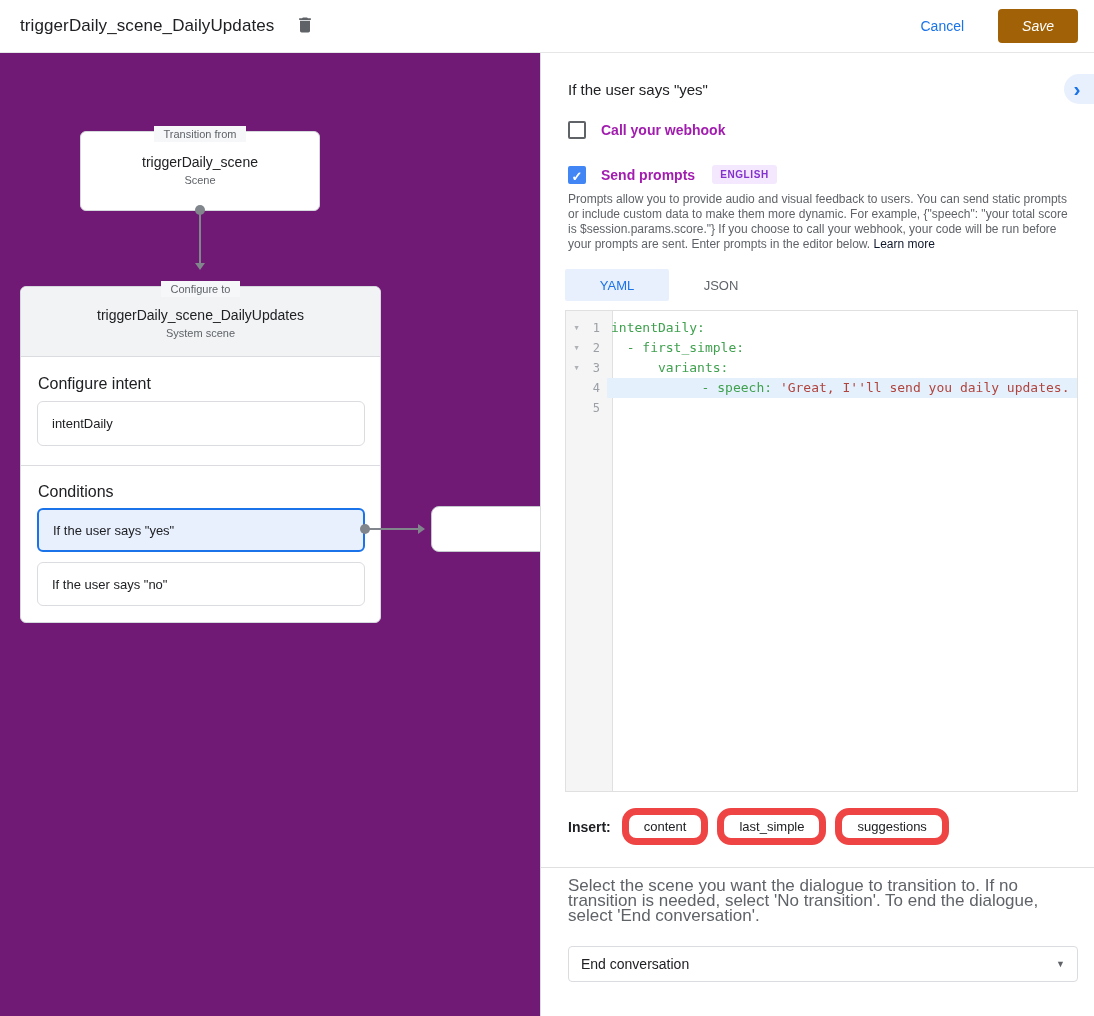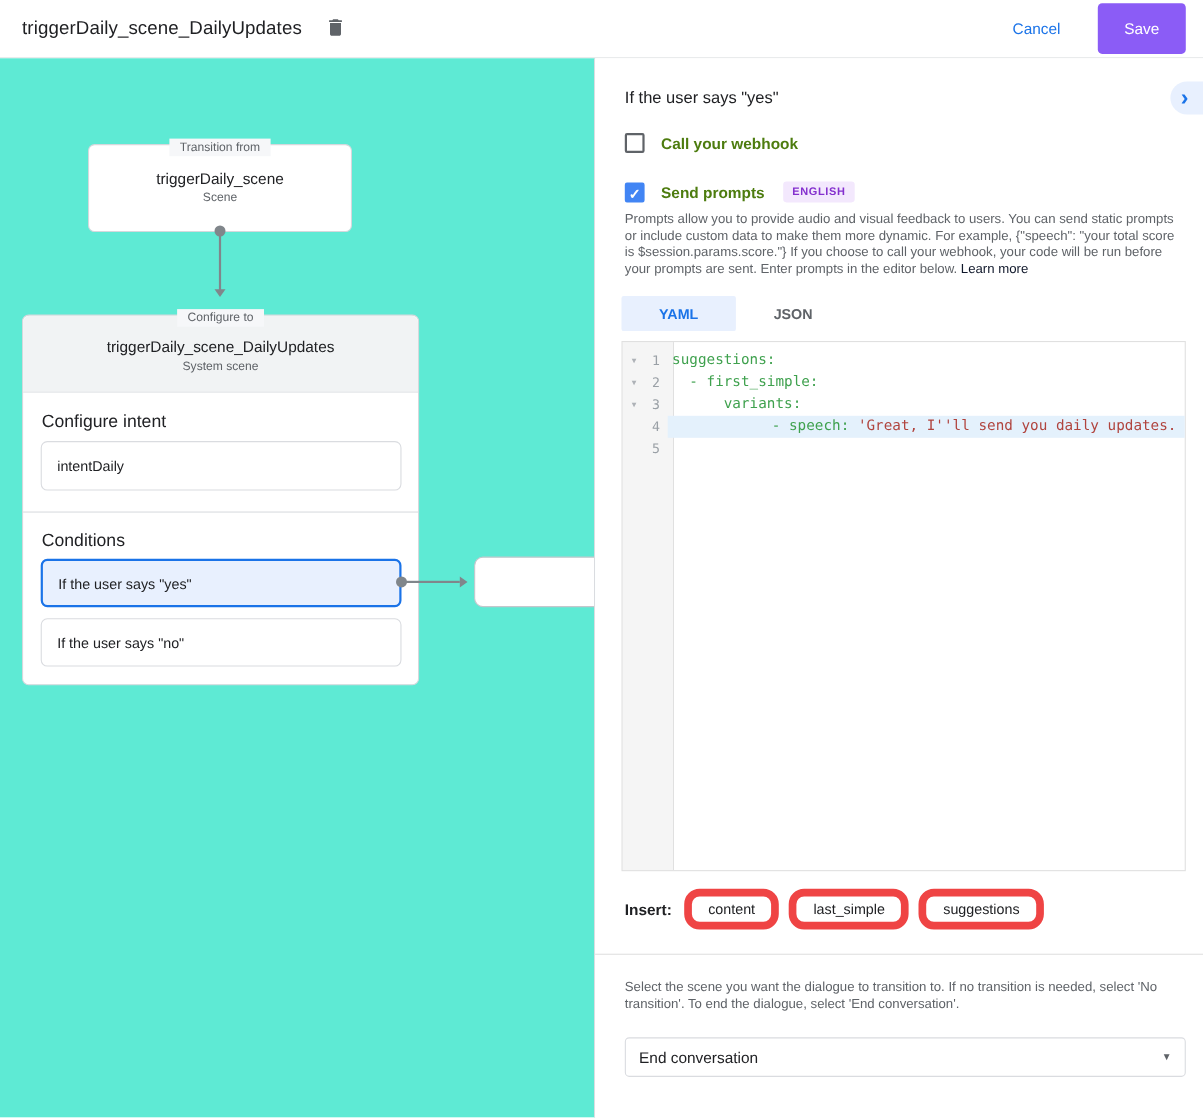--- a/index.html
+++ b/index.html
@@ -8,26 +8,26 @@
   
   .app-header { height:53px; display:flex; align-items:center; justify-content:space-between;
     padding:0 16px 0 20px; border-bottom:1px solid #e4e6e8; background:#fff; }
   .header-left { display:flex; align-items:center; gap:18px; }
   .page-title { font-size:17px; font-weight:500; color:#202124; letter-spacing:.1px; }
   .icon-btn { background:none; border:none; cursor:pointer; width:26px; height:26px;
     display:flex; align-items:center; justify-content:center; }
   .header-actions { display:flex; align-items:center; gap:24px; }
   .btn-text { background:none; border:none; color:#1a73e8; font-size:14px; font-weight:500;
     font-family:inherit; cursor:pointer; padding:8px 10px; }
-  .btn-primary { background:#8b5cf6; color:#fff; border:none; border-radius:4px; font-size:14px;
-    font-weight:500; font-family:inherit; padding:0 24px; height:46px; cursor:pointer; }
+  .btn-primary { background:#a16207; color:#fff; border:none; border-radius:4px; font-size:14px;
+    font-weight:500; font-family:inherit; padding:0 24px; height:34px; cursor:pointer;font-style:italic; }
 
   
   .main { display:flex; height:963px; }
-  .canvas { position:relative; width:541px; height:100%; background:#5eead4;
+  .canvas { position:relative; width:541px; height:100%; background:#701a75;
     border-right:1px solid #dadce0; overflow:hidden; flex:none; }
   .panel { flex:1; background:#fff; padding:28px 16px 0 27px; position:relative; }
 
   
   .flow-box { position:absolute; background:#fff; border:1px solid #d5d8dc; border-radius:6px; }
   .box-legend { position:absolute; top:-8px; left:0; right:0; text-align:center; pointer-events:none; }
   .box-legend span { display:inline-block; background:#f6f7f9; padding:0 10px; font-size:11px;
     color:#5f6368; line-height:16px; }
   .node-from { left:80px; top:78px; width:240px; height:80px; text-align:center; }
   .node-name { font-size:14px; color:#202124; }
@@ -66,30 +66,30 @@
     background:#e8f0fe; border:none; border-radius:15px 0 0 15px; cursor:pointer;
     color:#1a73e8; font-size:21px; font-weight:bold; line-height:28px; text-align:center; padding:0 4px 0 0; }
 
   .check-row { display:flex; align-items:center; gap:15px; }
   .row-webhook { margin-top:23px; }
   .row-prompts { margin-top:26px; }
   .checkbox { width:18px; height:18px; border:2px solid #5f6368; border-radius:2px;
     background:#fff; cursor:pointer; flex:none; }
   .checkbox.checked { background:#4285f4; border-color:#4285f4; color:#fff; font-size:13px;
     font-weight:bold; text-align:center; line-height:17px; }
-  .check-label { font-size:14px; font-weight:700; color:#4d7c0f; }
+  .check-label { font-size:14px; font-weight:700; color:#a21caf; }
   .lang-badge { background:#f3e8fd; color:#8430ce; font-size:10px; font-weight:700;
     letter-spacing:.6px; padding:4px 8px; border-radius:3px; margin-left:2px; }
 
   .panel-desc { margin-top:8px; font-size:12px; line-height:15px; color:#5f6368; width:510px; }
   .link { color:#0f172a; text-decoration:none; cursor:pointer; }
 
   .tabs { display:flex; margin-top:17px; margin-left:-3px; }
   .tab { width:104px; height:32px; display:flex; align-items:center; justify-content:center;
-    font-size:13px; font-weight:700; color:#5f6368; cursor:pointer; border-radius:2px; }
+    font-size:13px; font-weight:400; color:#5f6368; cursor:pointer; border-radius:2px; }
   .tab.active { background:#e8f0fe; color:#1a73e8; }
 
   .editor { margin-top:9px; margin-left:-3px; width:513px; height:482px; border:1px solid #e0e0e0;
     background:linear-gradient(to right,#f5f5f5 0,#f5f5f5 46px,#e0e0e0 46px,#e0e0e0 47px,#fff 47px);
     font-family:"DejaVu Sans Mono","Liberation Mono",monospace; padding-top:7px; cursor:text; }
   .code-line { display:flex; height:20px; line-height:20px; }
   .fold-cell { width:21px; text-align:center; color:#aeb2b7; font-size:7px; cursor:pointer; flex:none; }
   .lnum { width:20px; flex:none; text-align:right; padding-right:7px; color:#9aa0a6; font-size:12px; }
   .lcode { flex:1; white-space:pre; overflow:hidden; padding-left:4px; font-size:13px; }
   .code-line.hl .lcode { background:#e4f1fc;padding-left:32px; }
@@ -97,21 +97,21 @@
   .tok-str { color:#b0443e; }
 
   .insert-row { margin-top:16px; display:flex; align-items:center; gap:9px; }
   .insert-label { font-size:14px; color:#202124; margin-right:2px;font-weight:bold; }
   .pill { background:#fff; border:7px solid #ef4444; border-radius:14px; padding:4px 15px;
     font-size:13px; color:#202124; font-family:inherit; cursor:pointer; }
 
   .full-divider { margin:22px -16px 0 -27px; border-top:1px solid #e0e0e0; }
 
   .transition-title { margin-top:26px; font-size:16px; color:#202124; }
-  .transition-desc { margin-top:22px; font-size:12px; line-height:15px; color:#5f6368; width:500px; }
+  .transition-desc { margin-top:10px; font-size:17px; line-height:15px; color:#5f6368; width:500px; }
   .dropdown { margin-top:23px; width:510px; height:36px; border:1px solid #dadce0; border-radius:4px;
     display:flex; align-items:center; justify-content:space-between; padding:0 12px; cursor:pointer; }
   .dropdown-value { font-size:14px; color:#202124; }
   .caret { font-size:9px; color:#5f6368; }
 </style>
 </head>
 <body>
 
 <div class="app-header">
   <div class="header-left">
@@ -190,21 +190,21 @@
 
     <div class="tabs">
       <div class="tab active">YAML</div>
       <div class="tab">JSON</div>
     </div>
 
     <div class="editor">
       <div class="code-line">
         <span class="fold-cell">▼</span>
         <span class="lnum">1</span>
-        <span class="lcode"><span class="tok-key">suggestions:</span><span class="tok-str"></span></span>
+        <span class="lcode"><span class="tok-key">intentDaily:</span><span class="tok-str"></span></span>
       </div>
       <div class="code-line">
         <span class="fold-cell">▼</span>
         <span class="lnum">2</span>
         <span class="lcode"><span class="tok-key">  - first_simple:</span><span class="tok-str"></span></span>
       </div>
       <div class="code-line">
         <span class="fold-cell">▼</span>
         <span class="lnum">3</span>
         <span class="lcode"><span class="tok-key">      variants:</span><span class="tok-str"></span></span>

